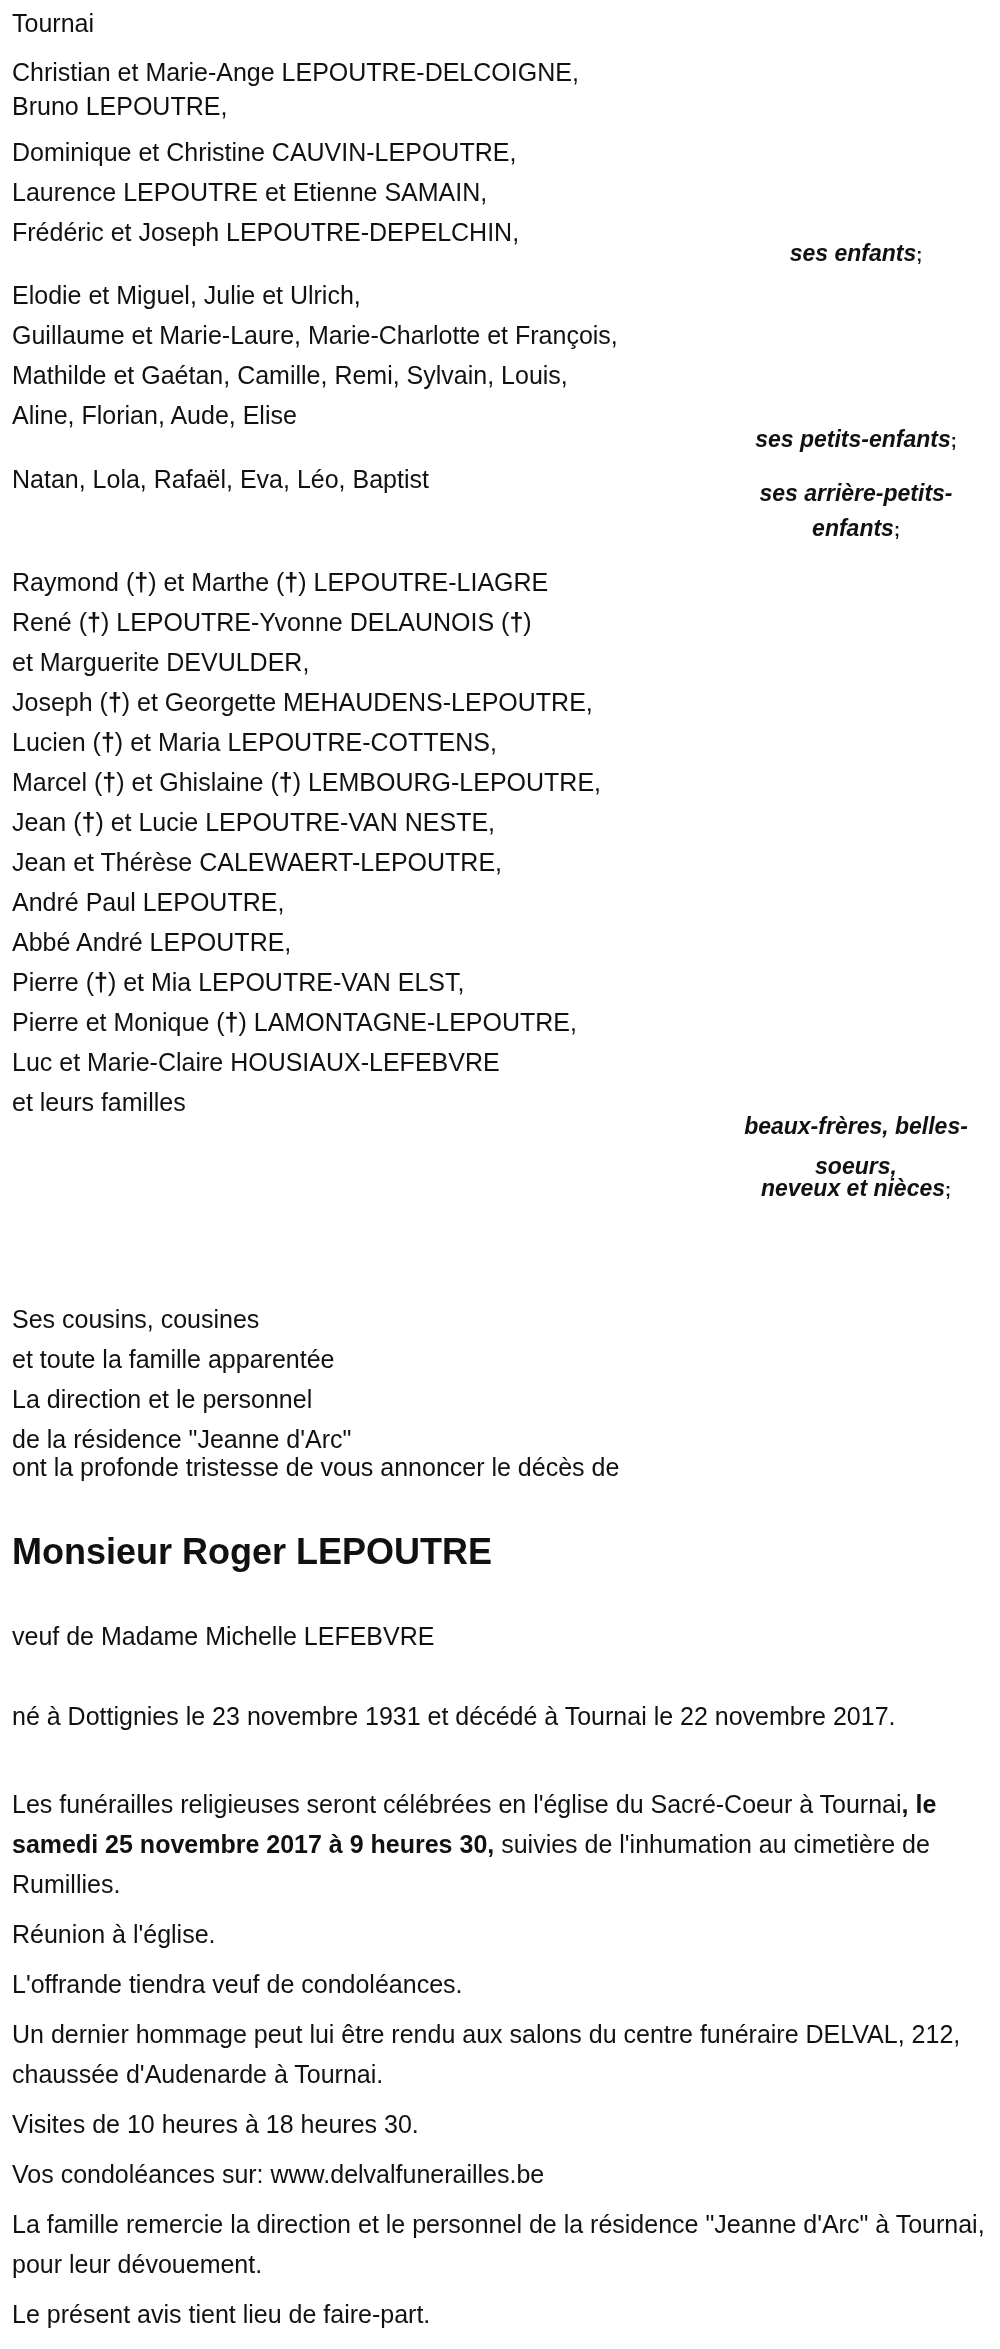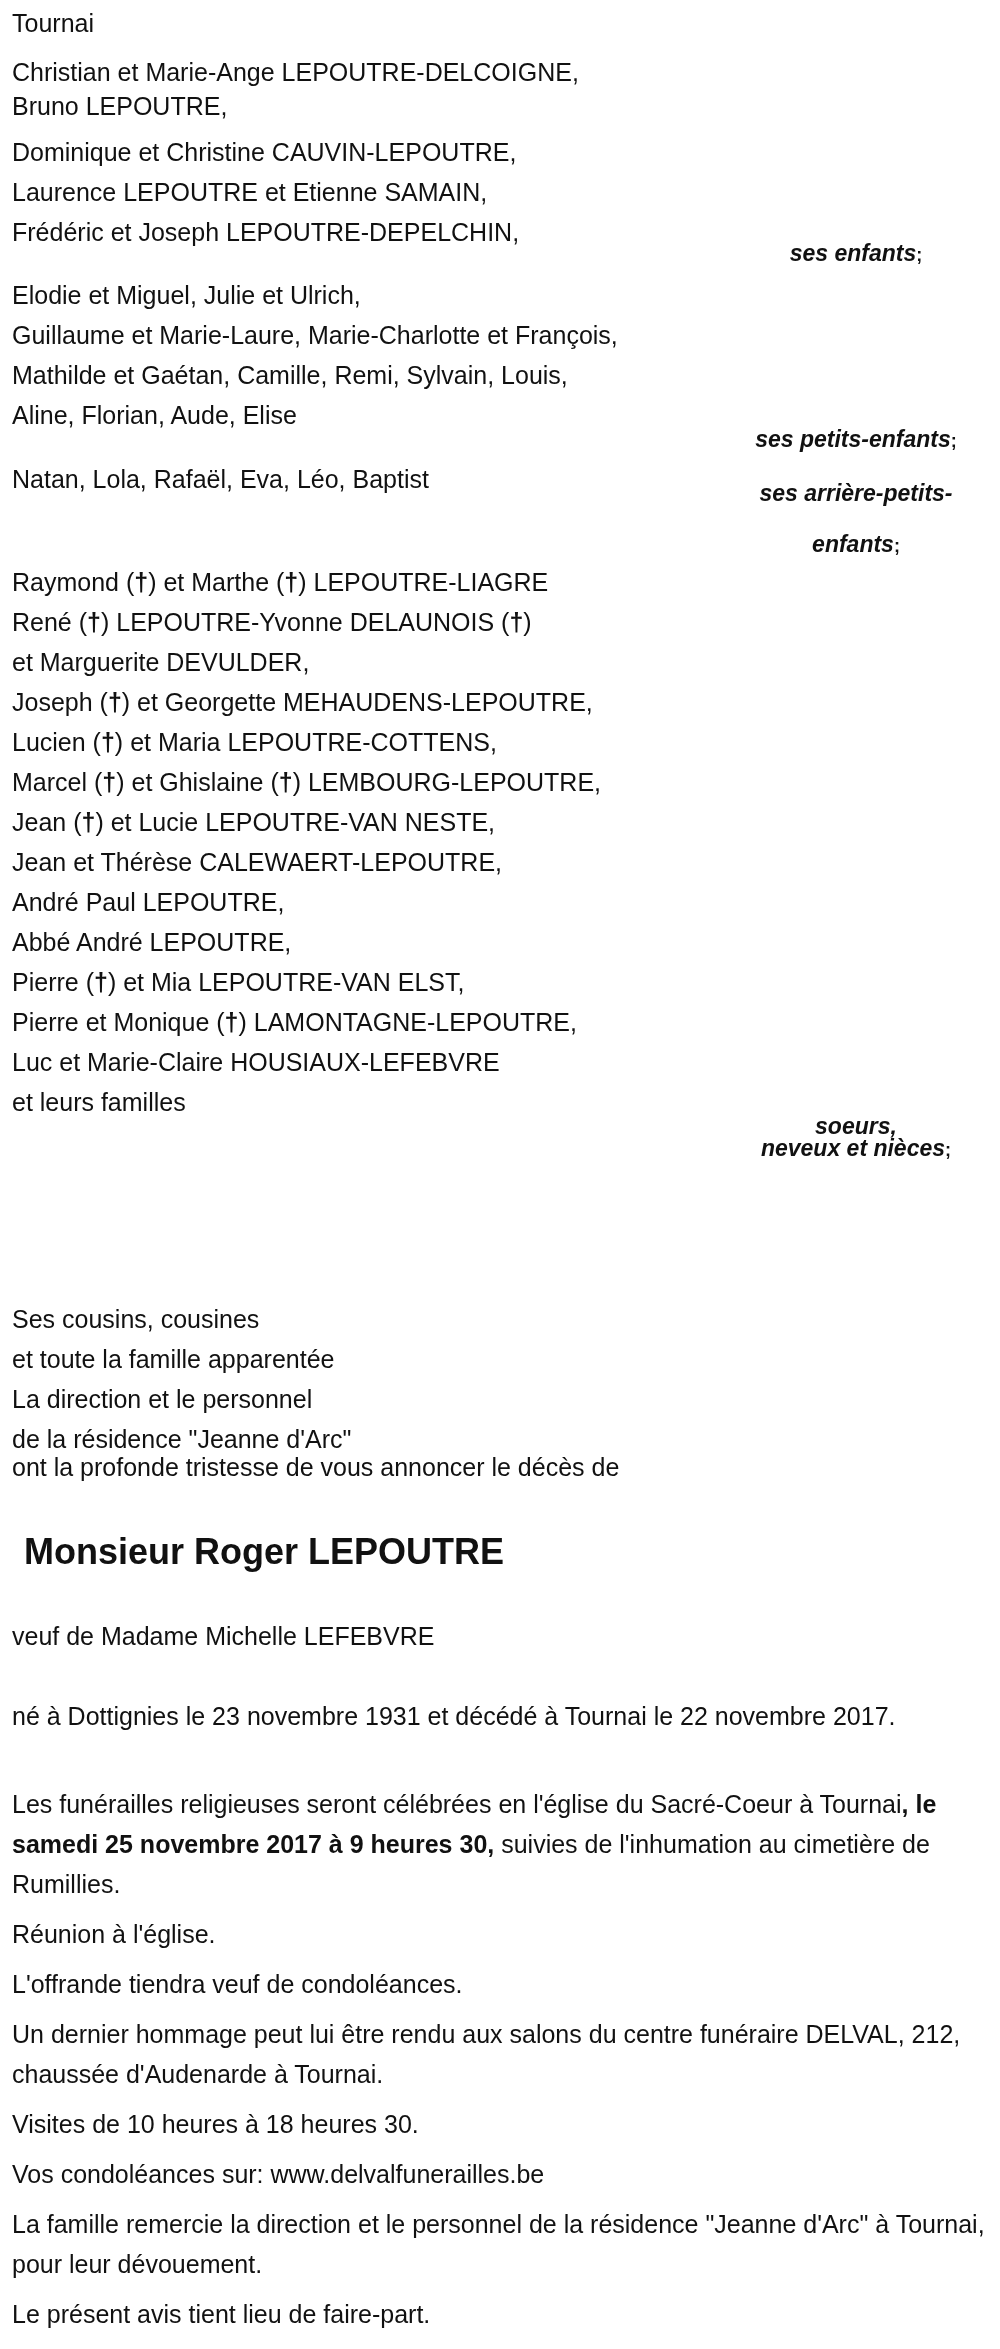--- a/index.html
+++ b/index.html
@@ -13,21 +13,21 @@
     font-size: 25px;
   }
   .page { position: absolute; left: 12px; top: 0; width: 978px; }
   .line { position: absolute; left: 0; white-space: nowrap; line-height: 30px; height: 30px; }
   .label {
     position: absolute; right: 4px; width: 260px; text-align: center;
     font-style: italic; font-size: 23px; line-height: 30px; white-space: normal; font-weight: bold;
   }
   .label .semi { font-style: normal; font-size: 18px; }
   .cross { font-weight: bold; }
-  .title { position: absolute; left: 0; font-size: 36px; font-weight: bold; line-height: 44px; white-space: nowrap; margin-left: 12px; }
+  .title { position: absolute; left: 0; font-size: 36px; font-weight: bold; line-height: 44px; white-space: nowrap; }
   .para { position: absolute; left: 0; width: 978px; line-height: 40px; }
   .para b { font-weight: bold; }
 </style>
 </head>
 <body>
 
 <div class="page">
 
   <div class="line" style="top:8px">Tournai</div>
 
@@ -44,40 +44,41 @@
     <div class="line" style="top:280px">Elodie et Miguel, Julie et Ulrich,</div>
     <div class="line" style="top:320px">Guillaume et Marie-Laure, Marie-Charlotte et François,</div>
     <div class="line" style="top:360px">Mathilde et Gaétan, Camille, Remi, Sylvain, Louis,</div>
     <div class="line" style="top:400px">Aline, Florian, Aude, Elise</div>
   </div>
   <div class="label" style="top:424px"><span>ses petits-enfants</span><span class="semi">;</span></div>
 
   <div class="line" style="top:464px">Natan, Lola, Rafaël, Eva, Léo, Baptist</div>
   <div class="label" style="top:478px">
     <div>ses arrière-petits-</div>
-    <div style="margin-top:21px"><span>enfants</span><span class="semi">;</span></div>
+    <div style="margin-top:5px"><span>enfants</span><span class="semi">;</span></div>
   </div>
 
   <div>
     <div class="line" style="top:567px"><span>Raymond (</span><span class="cross">†</span><span>) et Marthe (</span><span class="cross">†</span><span>) LEPOUTRE-LIAGRE</span></div>
     <div class="line" style="top:607px"><span>René (</span><span class="cross">†</span><span>) LEPOUTRE-Yvonne DELAUNOIS (</span><span class="cross">†</span><span>)</span></div>
     <div class="line" style="top:647px"><span>et Marguerite DEVULDER,</span></div>
     <div class="line" style="top:687px"><span>Joseph (</span><span class="cross">†</span><span>) et Georgette MEHAUDENS-LEPOUTRE,</span></div>
     <div class="line" style="top:727px"><span>Lucien (</span><span class="cross">†</span><span>) et Maria LEPOUTRE-COTTENS,</span></div>
     <div class="line" style="top:767px"><span>Marcel (</span><span class="cross">†</span><span>) et Ghislaine (</span><span class="cross">†</span><span>) LEMBOURG-LEPOUTRE,</span></div>
     <div class="line" style="top:807px"><span>Jean (</span><span class="cross">†</span><span>) et Lucie LEPOUTRE-VAN NESTE,</span></div>
     <div class="line" style="top:847px"><span>Jean et Thérèse CALEWAERT-LEPOUTRE,</span></div>
     <div class="line" style="top:887px"><span>André Paul LEPOUTRE,</span></div>
     <div class="line" style="top:927px"><span>Abbé André LEPOUTRE,</span></div>
     <div class="line" style="top:967px"><span>Pierre (</span><span class="cross">†</span><span>) et Mia LEPOUTRE-VAN ELST,</span></div>
     <div class="line" style="top:1007px"><span>Pierre et Monique (</span><span class="cross">†</span><span>) LAMONTAGNE-LEPOUTRE,</span></div>
     <div class="line" style="top:1047px"><span>Luc et Marie-Claire HOUSIAUX-LEFEBVRE</span></div>
     <div class="line" style="top:1087px"><span>et leurs familles</span></div>
   </div>
   <div class="label" style="top:1111px">
+    <div style="height:40px">beaux-frères, belles-</div>
     <div style="height:22px">soeurs,</div>
     <div><span>neveux et nièces</span><span class="semi">;</span></div>
   </div>
 
   <div>
     <div class="line" style="top:1304px">Ses cousins, cousines</div>
     <div class="line" style="top:1344px">et toute la famille apparentée</div>
     <div class="line" style="top:1384px">La direction et le personnel</div>
     <div class="line" style="top:1424px">de la résidence "Jeanne d'Arc"</div>
   </div>

